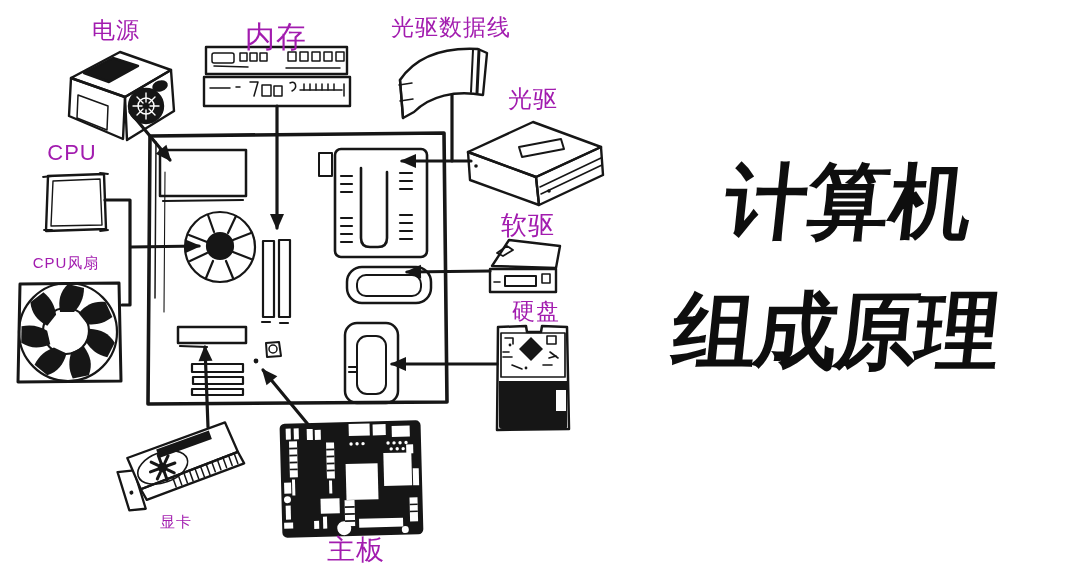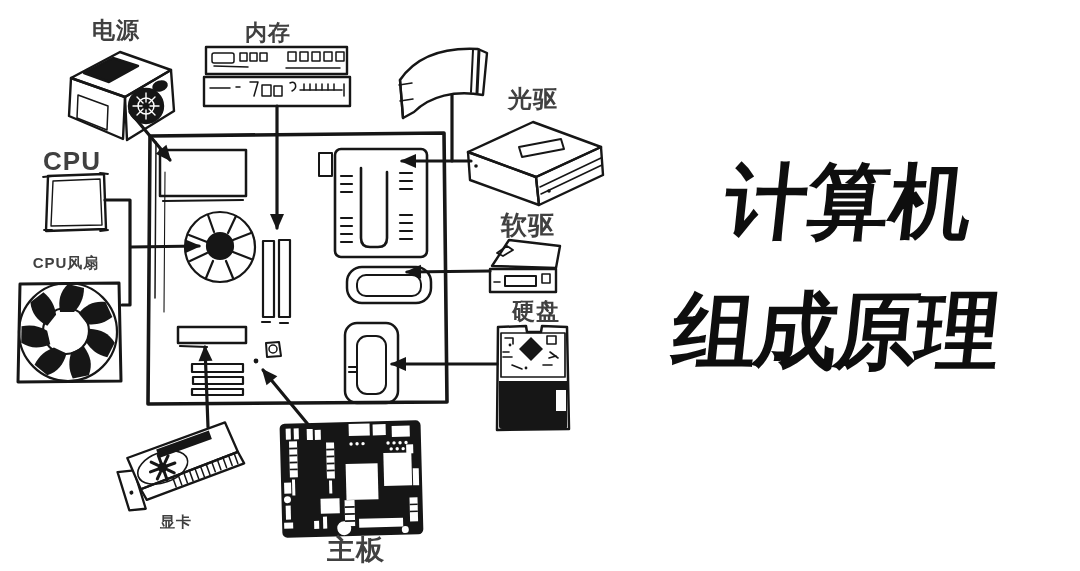--- a/index.html
+++ b/index.html
@@ -1,20 +1,20 @@
 <!DOCTYPE html>
 <html><head>
 <meta charset="utf-8">
 <style>
   *{margin:0;padding:0;box-sizing:border-box}
   html,body{width:1080px;height:571px;overflow:hidden}
   body{background:#ffffff;font-family:"Liberation Sans","DejaVu Sans",sans-serif}
   .stage{position:relative;width:1080px;height:571px;background:#ffffff}
   svg.art{position:absolute;left:0;top:0}
-  .lbl{position:absolute;font-weight:bold;color:#404040;white-space:nowrap;
+  .lbl{position:absolute;font-weight:normal;color:#a21caf;white-space:nowrap;
        letter-spacing:1px;transform:translateX(-50%);line-height:1}
   .title{position:absolute;left:646px;top:158px;width:392px;text-align:center;
          color:#0e0e0e;font-weight:bold;transform:skewX(-6deg)}
   .title .t1{font-size:82px;line-height:1.08;letter-spacing:0}
   .title .t2{font-size:84px;line-height:1.05;letter-spacing:-3px;margin-top:40px}
 </style>
 </head>
 <body>
 
 <div class="stage">
@@ -333,23 +333,24 @@
       <path d="M344,507 L354,507"></path>
           <path d="M344,514 L354,514"></path>
           <path d="M344,521 L354,521"></path>
       <path d="M409,506 L417,506"></path>
           <path d="M409,513 L417,513"></path>
     </g>
   </g>
 </svg>
 
   <div class="lbl" style="left:116px;top:19px;font-size:23px">电源</div>
-  <div class="lbl" style="left:268px;top:22px;font-size:22px">内存</div>
+  <div class="lbl" style="left:276px;top:22px;font-size:30px">内存</div>
+  <div class="lbl" style="left:451px;top:16px;font-size:23px">光驱数据线</div>
   <div class="lbl" style="left:533px;top:87px;font-size:24px">光驱</div>
-  <div class="lbl" style="left:72px;top:148px;font-size:26px">CPU</div>
+  <div class="lbl" style="left:72px;top:142px;font-size:22px">CPU</div>
   <div class="lbl" style="left:66px;top:255px;font-size:15px">CPU风扇</div>
   <div class="lbl" style="left:528px;top:212px;font-size:26px">软驱</div>
   <div class="lbl" style="left:536px;top:300px;font-size:23px">硬盘</div>
   <div class="lbl" style="left:176px;top:514px;font-size:15px">显卡</div>
   <div class="lbl" style="left:356px;top:536px;font-size:28px">主板</div>
 
   <div class="title">
     <div class="t1">计算机</div>
     <div class="t2">组成原理</div>
   </div>

